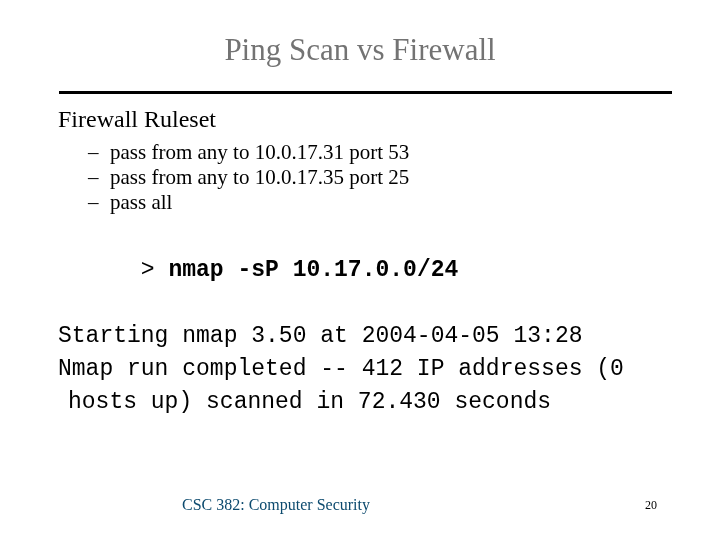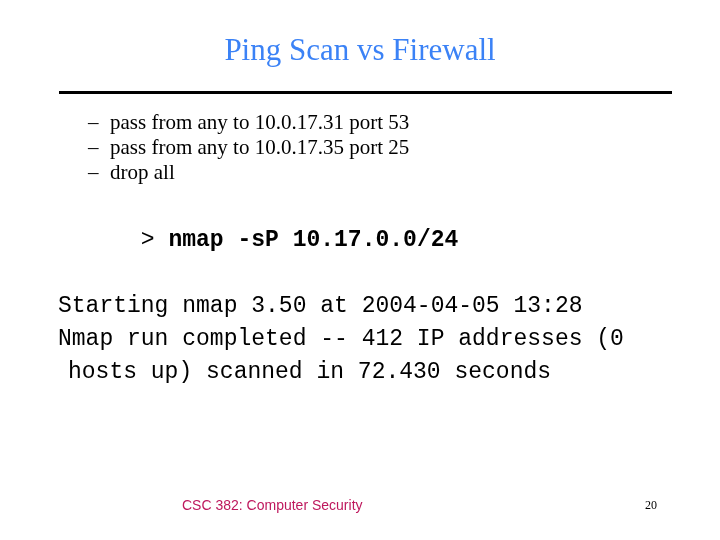--- a/index.html
+++ b/index.html
@@ -23,21 +23,21 @@
   .slide-title {
     position: absolute;
     left: 0;
     top: 30px;
     width: 720px;
     text-align: center;
     font-family: "Liberation Serif", "DejaVu Serif", serif;
     font-size: 31px;
     line-height: 40px;
     font-weight: normal;
-    color: #3b82f6;
+    color: #737373;
     white-space: nowrap;
   }
   .title-rule {
     position: absolute;
     left: 59px;
     top: 91px;
     width: 613px;
     height: 3px;
     background: #000000;
   }
@@ -97,24 +97,24 @@
     font-weight: bold;
     margin-top: 28px;
   }
   .mono-line.wrapped {
     padding-left: 68px;
   }
   .footer-center {
     position: absolute;
     left: 182px;
     top: 497px;
-    font-family: Liberation Sans, sans-serif;
-    font-size: 14px;
+    font-family: Liberation Serif, serif;
+    font-size: 16px;
     line-height: 16px;
-    color: #be185d;
+    color: #0c4a6e;
     white-space: nowrap;
   }
   .footer-page {
     position: absolute;
     left: 645px;
     top: 497px;
     font-family: "Liberation Serif", "DejaVu Serif", serif;
     font-size: 12px;
     line-height: 16px;
     color: #000000;
@@ -125,33 +125,34 @@
 <body>
 
 <div class="slide">
 
   <div class="slide-title">Ping Scan vs Firewall</div>
 
   <div class="title-rule"></div>
 
   <div class="body-block">
 
+    <div class="level1">Firewall Ruleset</div>
 
     <ul class="bullet-list">
       <li class="bullet-item">
         <span class="bullet-dash">–</span>
         <span class="bullet-text">pass from any to 10.0.17.31 port 53</span>
       </li>
       <li class="bullet-item">
         <span class="bullet-dash">–</span>
         <span class="bullet-text">pass from any to 10.0.17.35 port 25</span>
       </li>
       <li class="bullet-item">
         <span class="bullet-dash">–</span>
-        <span class="bullet-text">drop all</span>
+        <span class="bullet-text">pass all</span>
       </li>
     </ul>
 
     <div class="mono-line cmd">
       <span class="prompt">&gt; </span><span class="cmd-text">nmap -sP 10.17.0.0/24</span>
     </div>
 
     <div class="mono-line">Starting nmap 3.50 at 2004-04-05 13:28</div>
 
     <div class="mono-line">Nmap run completed -- 412 IP addresses (0</div>

